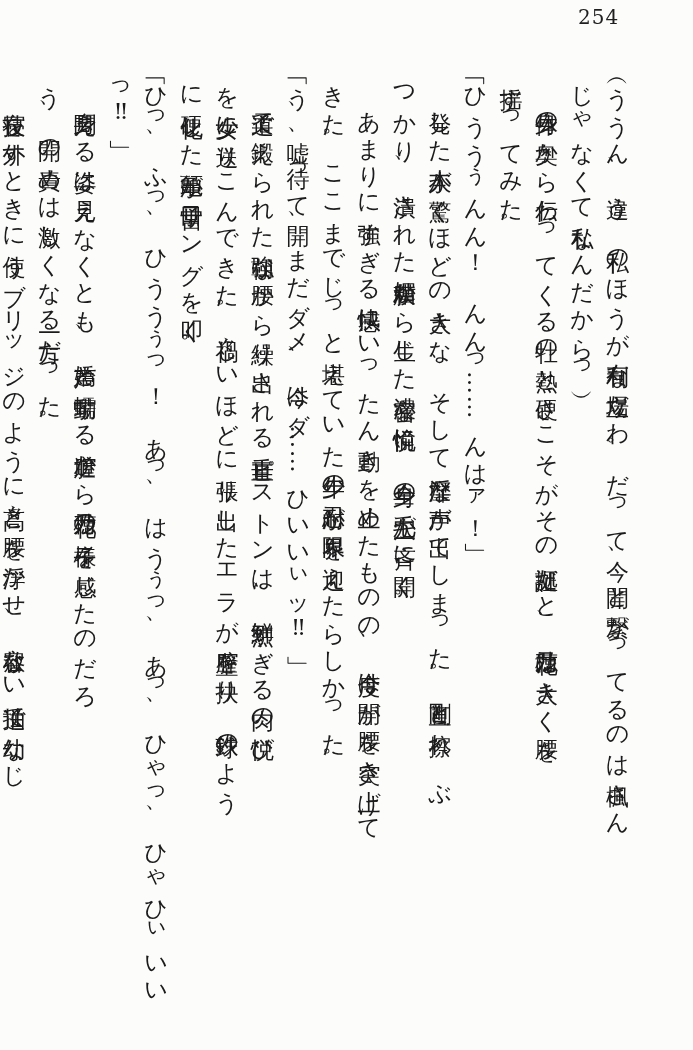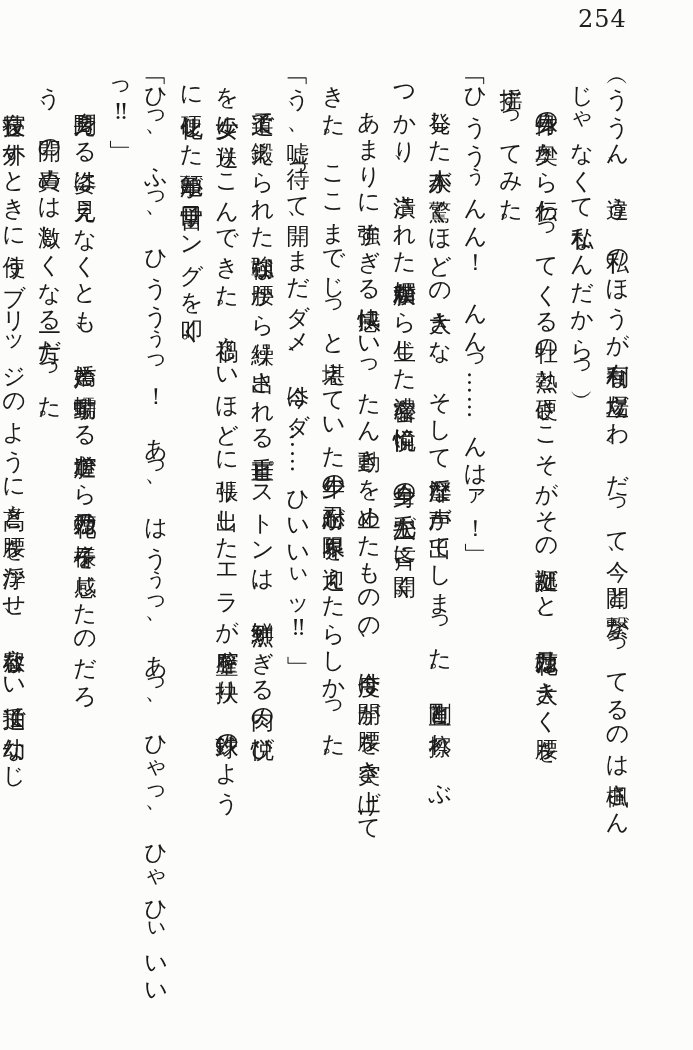--- a/index.html
+++ b/index.html
@@ -12,21 +12,21 @@
     width: 693px;
     height: 1050px;
     background: #fcfcfb;
     overflow: hidden;
     font-family: "DejaVu Serif", "Liberation Serif", serif;
   }
   .page-number {
     position: absolute;
     top: 5px;
     left: 578px;
-    font-size: 24px;
+    font-size: 20px;
     letter-spacing: 1px;
     color: #1f1f1f;
   }
   .text-block {
     position: absolute;
     top: 70px;
     right: 58px;
     height: 948px;
     writing-mode: vertical-rl;
     text-orientation: mixed;

